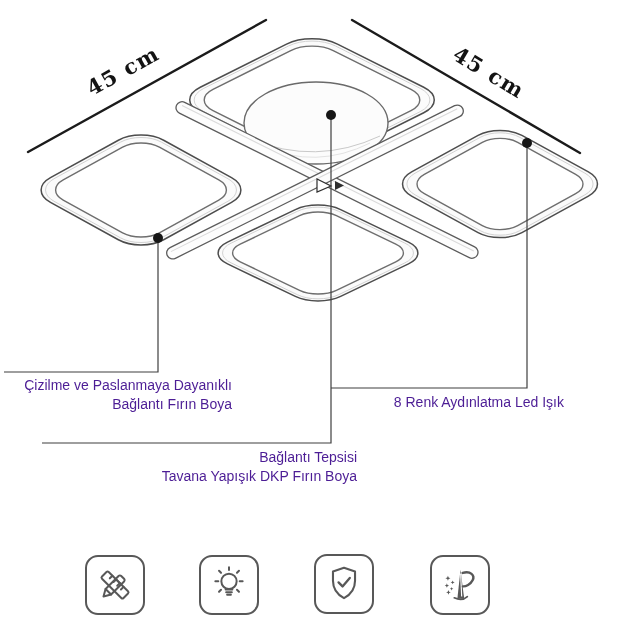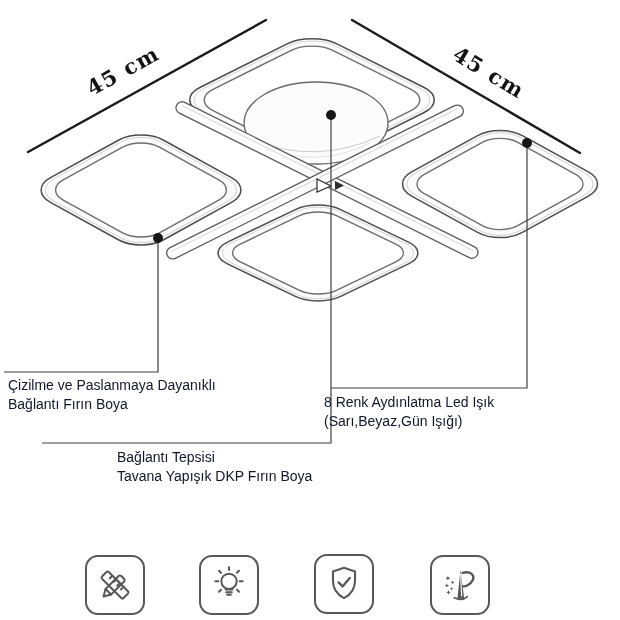--- a/index.html
+++ b/index.html
@@ -9,22 +9,22 @@
   }
   .stage svg.drawing{position:absolute;left:0;top:0;}
   .dim-label{
     position:absolute;width:124px;text-align:center;
     font-family:"DejaVu Serif",serif;font-weight:700;font-size:21px;
     color:#131313;letter-spacing:1.5px;white-space:nowrap;
   }
   .dim-label.left{left:61px;top:58px;transform:rotate(-29deg);}
   .dim-label.right{left:427px;top:60px;transform:rotate(31deg);}
   .ann{
-    position:absolute;text-align:left;font-size:14px;line-height:19px;
-    color:#0f172a;
+    position:absolute;text-align:right;font-size:14px;line-height:19px;
+    color:#4c1d95;
   }
   .ann.left{left:8px;top:376px;width:224px;}
   .ann.center{left:117px;top:448px;width:240px;}
   .ann.right{left:324px;top:393px;width:240px;}
   .badge{
     position:absolute;width:56px;height:56px;background:#ffffff;
     border:2.5px solid #585858;border-radius:13px;
     display:flex;align-items:center;justify-content:center;
   }
   .badge.b1{left:85px;top:555px;}
@@ -101,21 +101,20 @@
   <div class="ann left">
     <div>Çizilme ve Paslanmaya Dayanıklı</div>
     <div>Bağlantı Fırın Boya</div>
   </div>
   <div class="ann center">
     <div>Bağlantı Tepsisi</div>
     <div>Tavana Yapışık DKP Fırın Boya</div>
   </div>
   <div class="ann right">
     <div>8 Renk Aydınlatma Led Işık</div>
-    <div>(Sarı,Beyaz,Gün Işığı)</div>
   </div>
 
   <div class="badge b1">
     <svg width="42" height="42" viewBox="0 0 40 40">
       <g stroke="#585858" stroke-width="1.9" fill="none" stroke-linecap="round" stroke-linejoin="round">
         <g transform="rotate(45 20 20)">
           <rect x="5.5" y="15.5" width="29" height="9" rx="1.5"></rect>
           <path d="M12,15.5 V19 M17,15.5 V19 M22,15.5 V19 M27,15.5 V19"></path>
         </g>
         <g transform="rotate(-45 20 20)">

